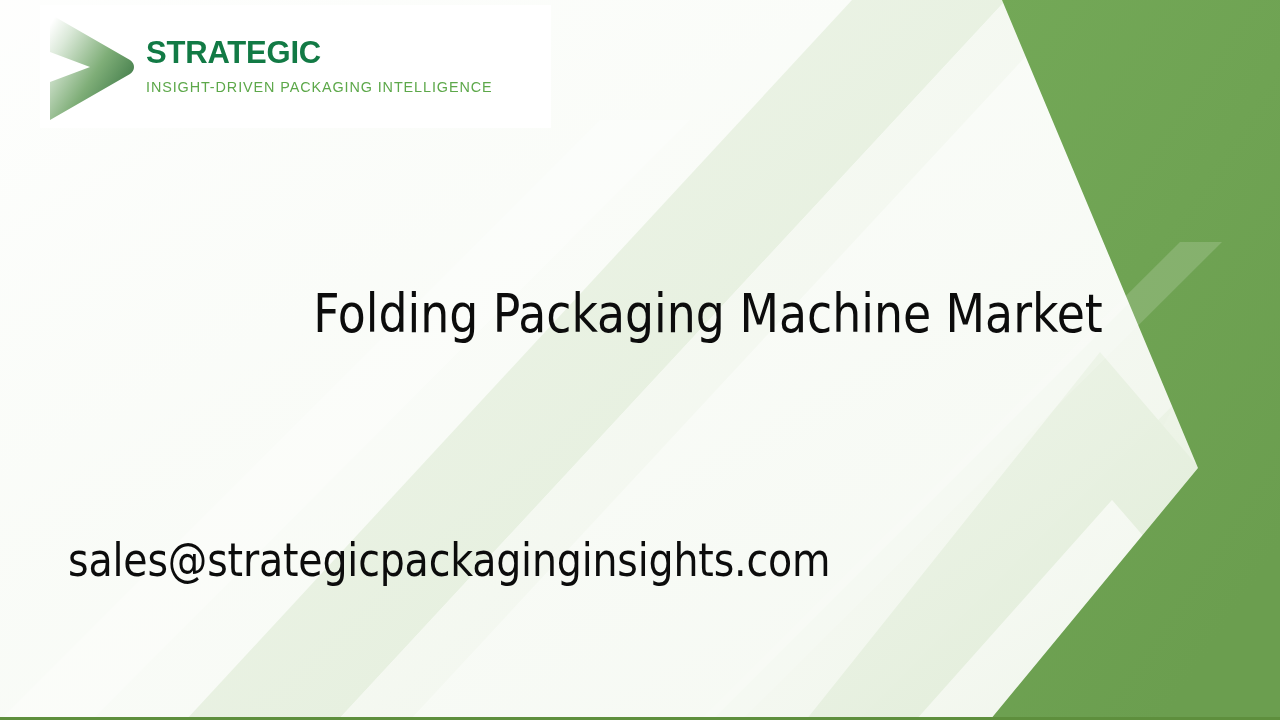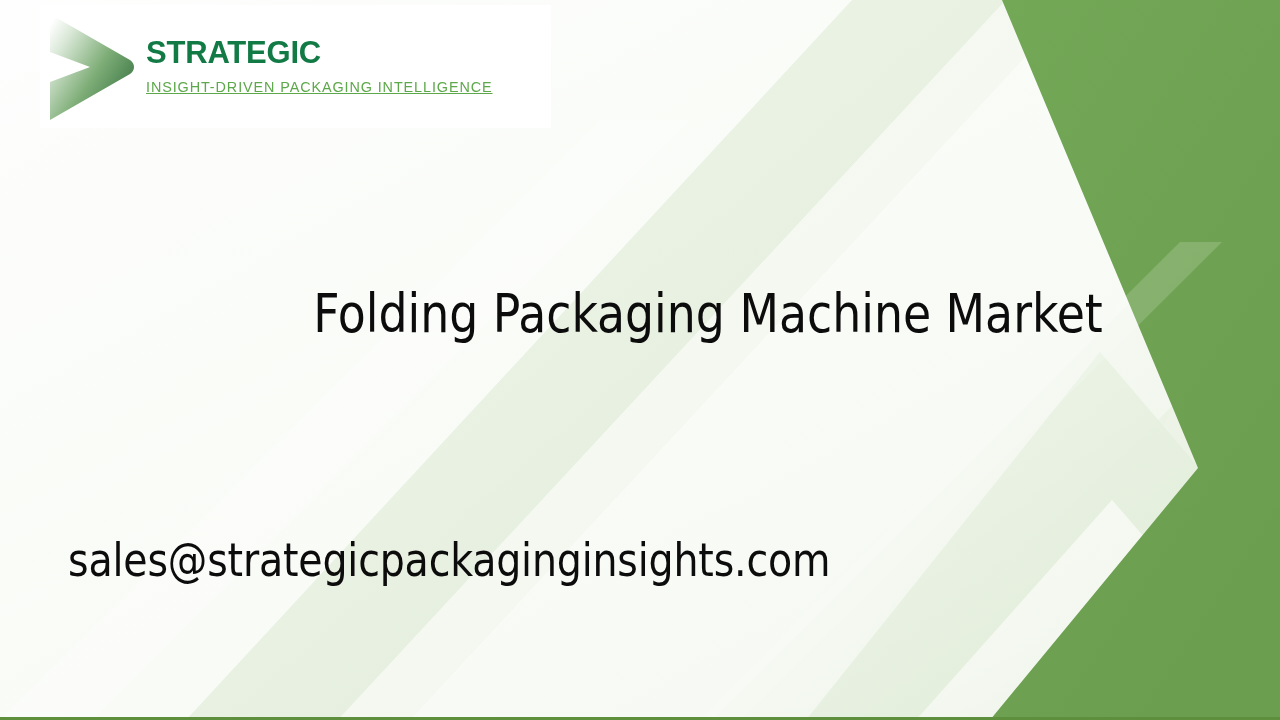--- a/index.html
+++ b/index.html
@@ -62,21 +62,20 @@
   }
   .logo-line-2 { font-size: 31.5px; letter-spacing: -0.4px; }
   .logo-tagline {
     margin-top: 11px;
     font-family: "Liberation Sans", "DejaVu Sans", sans-serif;
     font-weight: normal;
     color: #5da84a;
     font-size: 14.4px;
     letter-spacing: 0.9px;
     white-space: nowrap;
-    text-decoration: underline;
   }
 
   
   .title {
     position: absolute;
     left: 284px;
     top: 250px;
     width: 848px;
     text-align: center;
     color: #0c0c0c;

